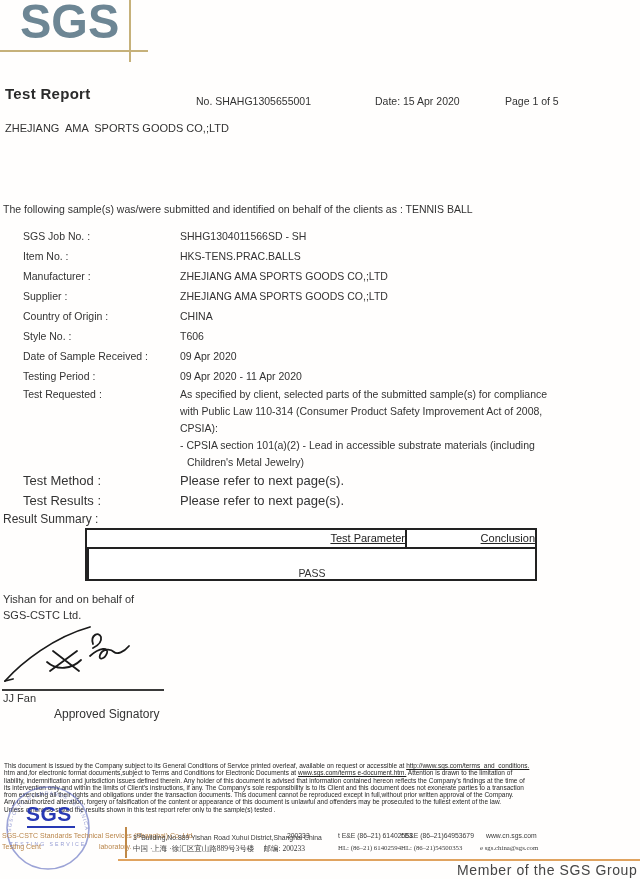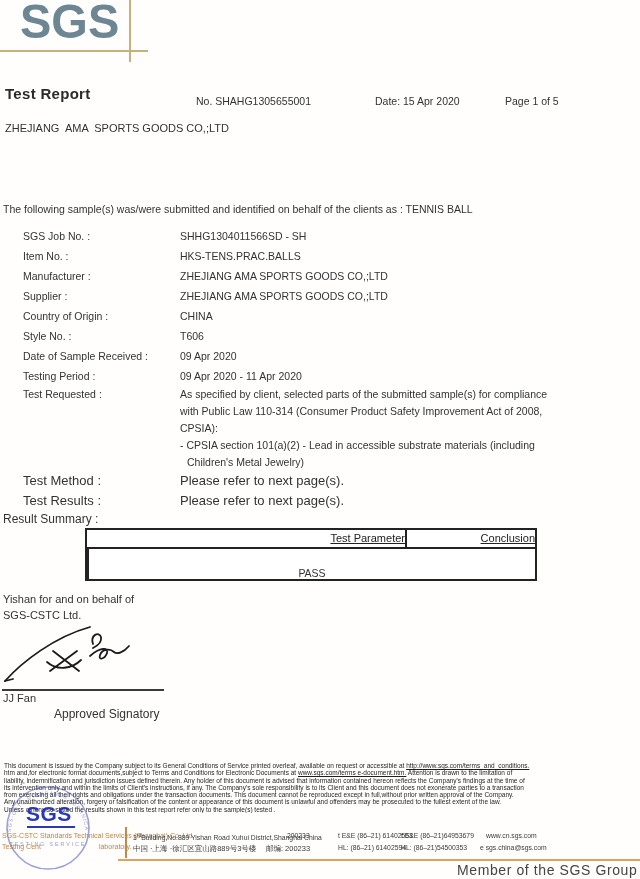--- a/index.html
+++ b/index.html
@@ -57,21 +57,21 @@
 
   
   .stamp{left:2px;top:782px;}
   .sgs-small{left:26px;top:802px;font-size:21px;font-weight:bold;color:#2839b4;letter-spacing:.5px;}
   .sgs-small-ul{left:27px;top:826px;width:48px;height:2px;background:#2839b4;}
   .co1{left:2px;top:832px;font-size:7px;color:#b9854a;white-space:nowrap;}
   .co2{left:2px;top:843px;font-size:7px;color:#b9854a;white-space:nowrap;}
   .co2 .gap{display:inline-block;width:58px;}
   .fdiv{left:125px;top:827px;width:2px;height:31px;background:#c08948;}
   .addr{font-size:6.8px;color:#3a3a3a;white-space:nowrap;}
-  .r1{top:832px;} .r2{top:844px;}
+  .r1{top:832px;} .r2{top:844px;font-family:Liberation Serif, serif;}
   .a-en{left:133px;} .a-post{left:287px;} .a-t1{left:338px;} .a-f1{left:401px;} .a-web{left:486px;}
   .a-cn{left:133px;font-size:7.5px;} .a-t2{left:338px;} .a-f2{left:401px;} .a-em{left:480px;}
   sup{font-size:5px;}
   .tan-b{left:118px;top:859px;width:522px;height:2px;background:#e0a35f;}
   .member{left:457px;top:862px;font-size:14px;color:#454545;letter-spacing:.6px;white-space:nowrap;}
 </style>
 </head>
 <body>
 
 <div class="page">

